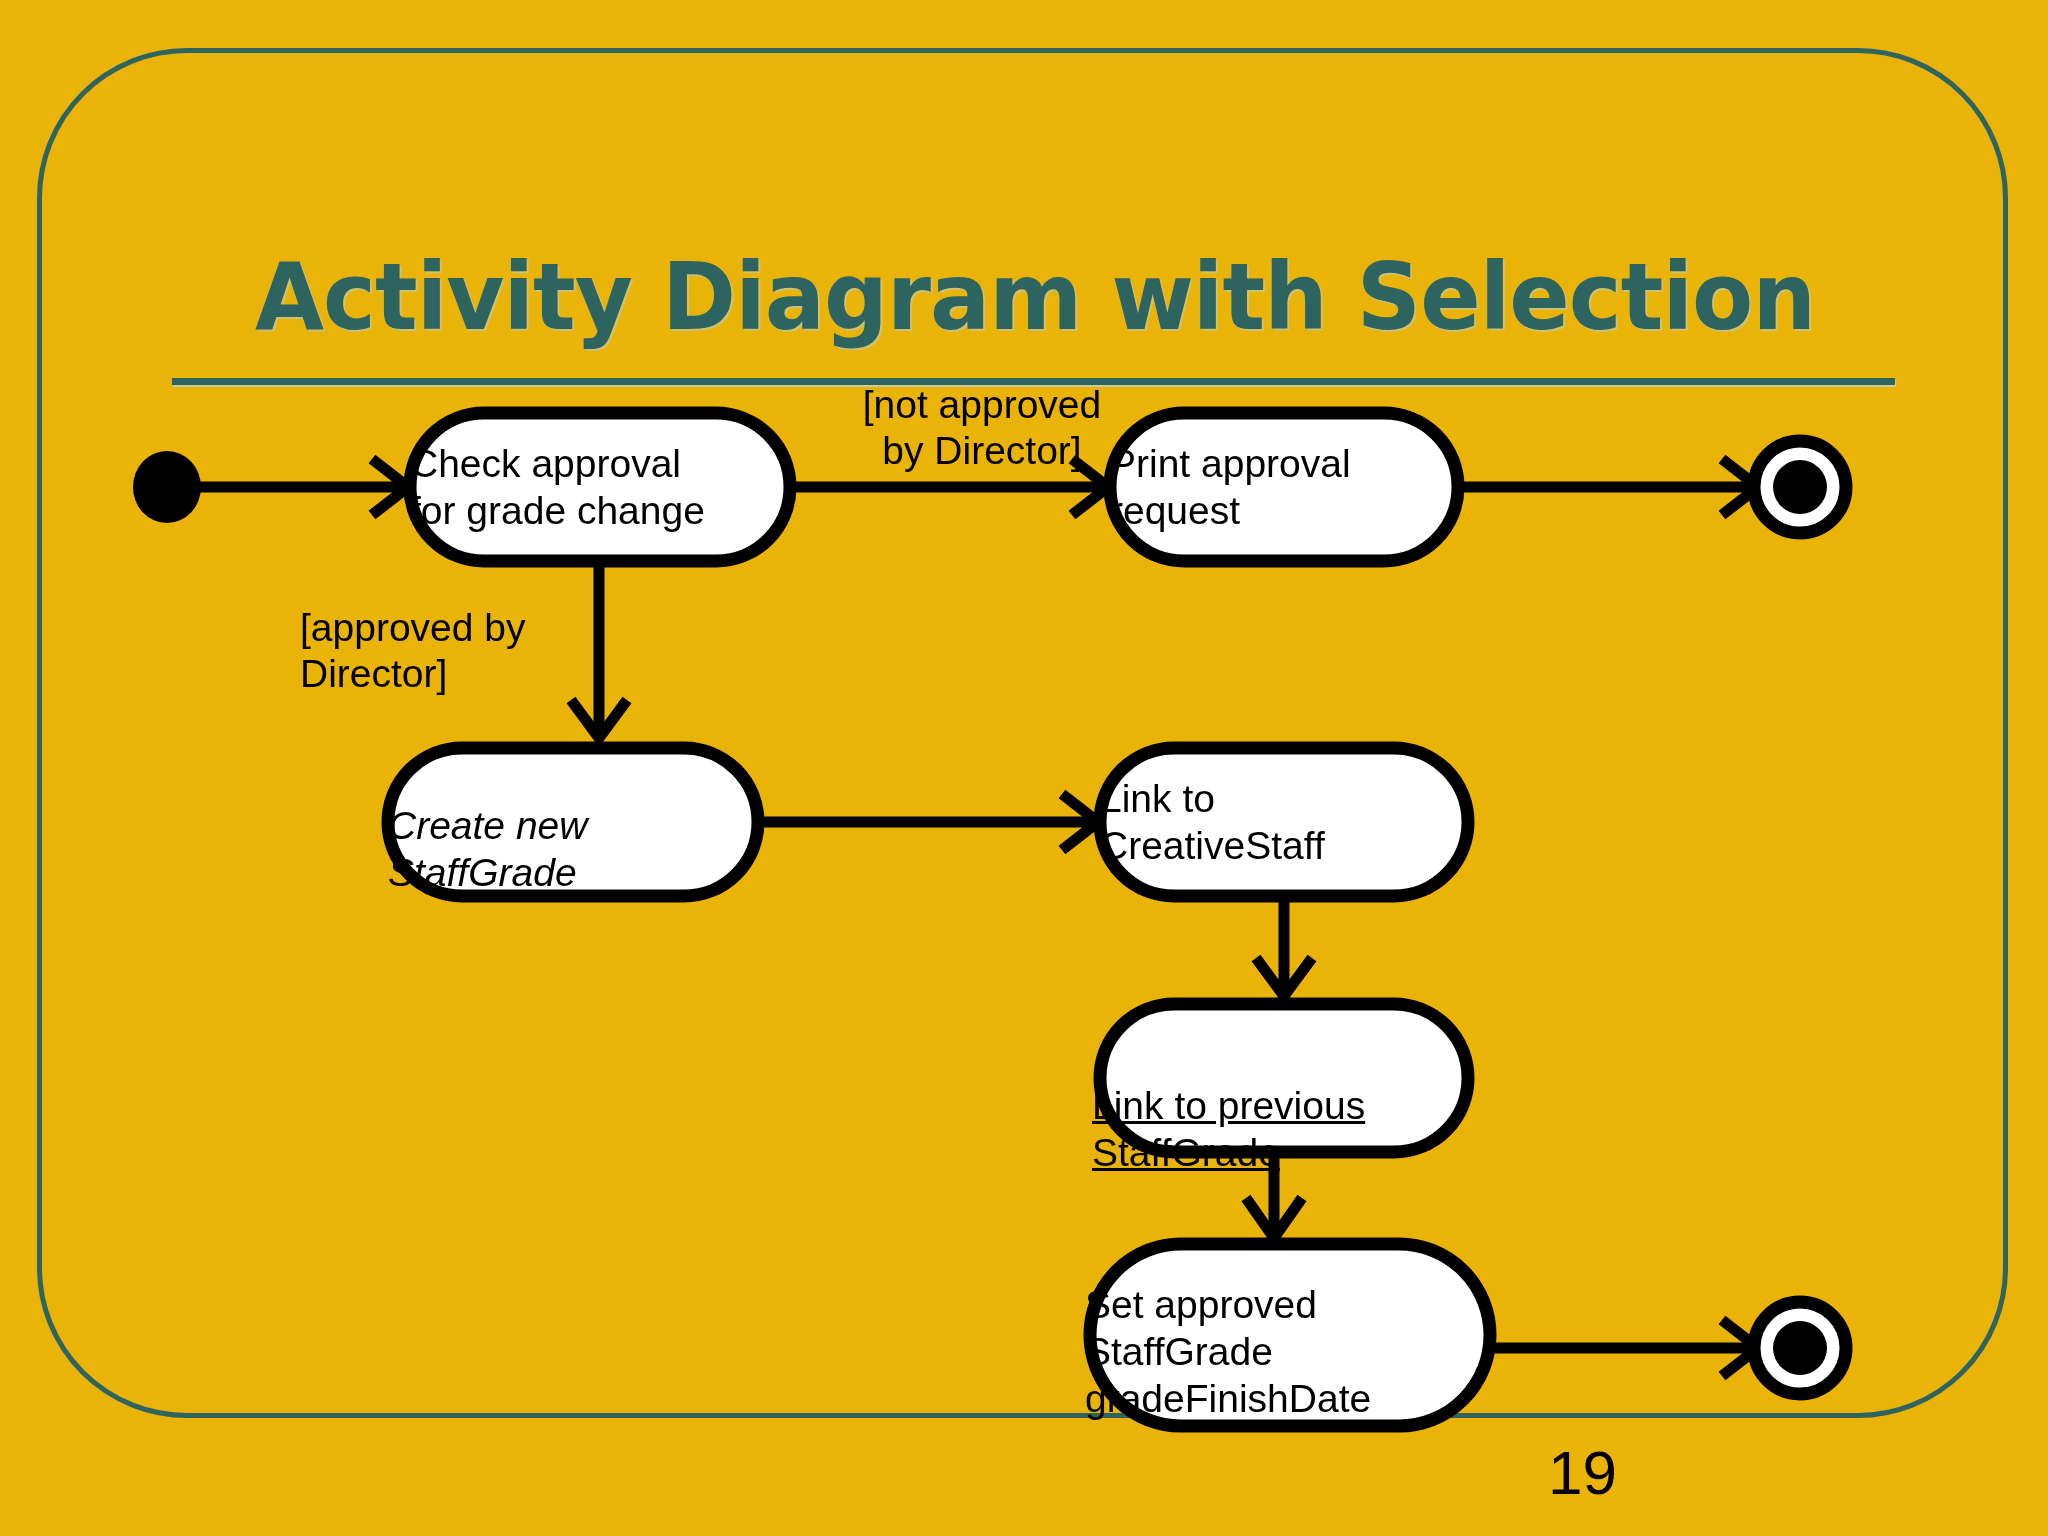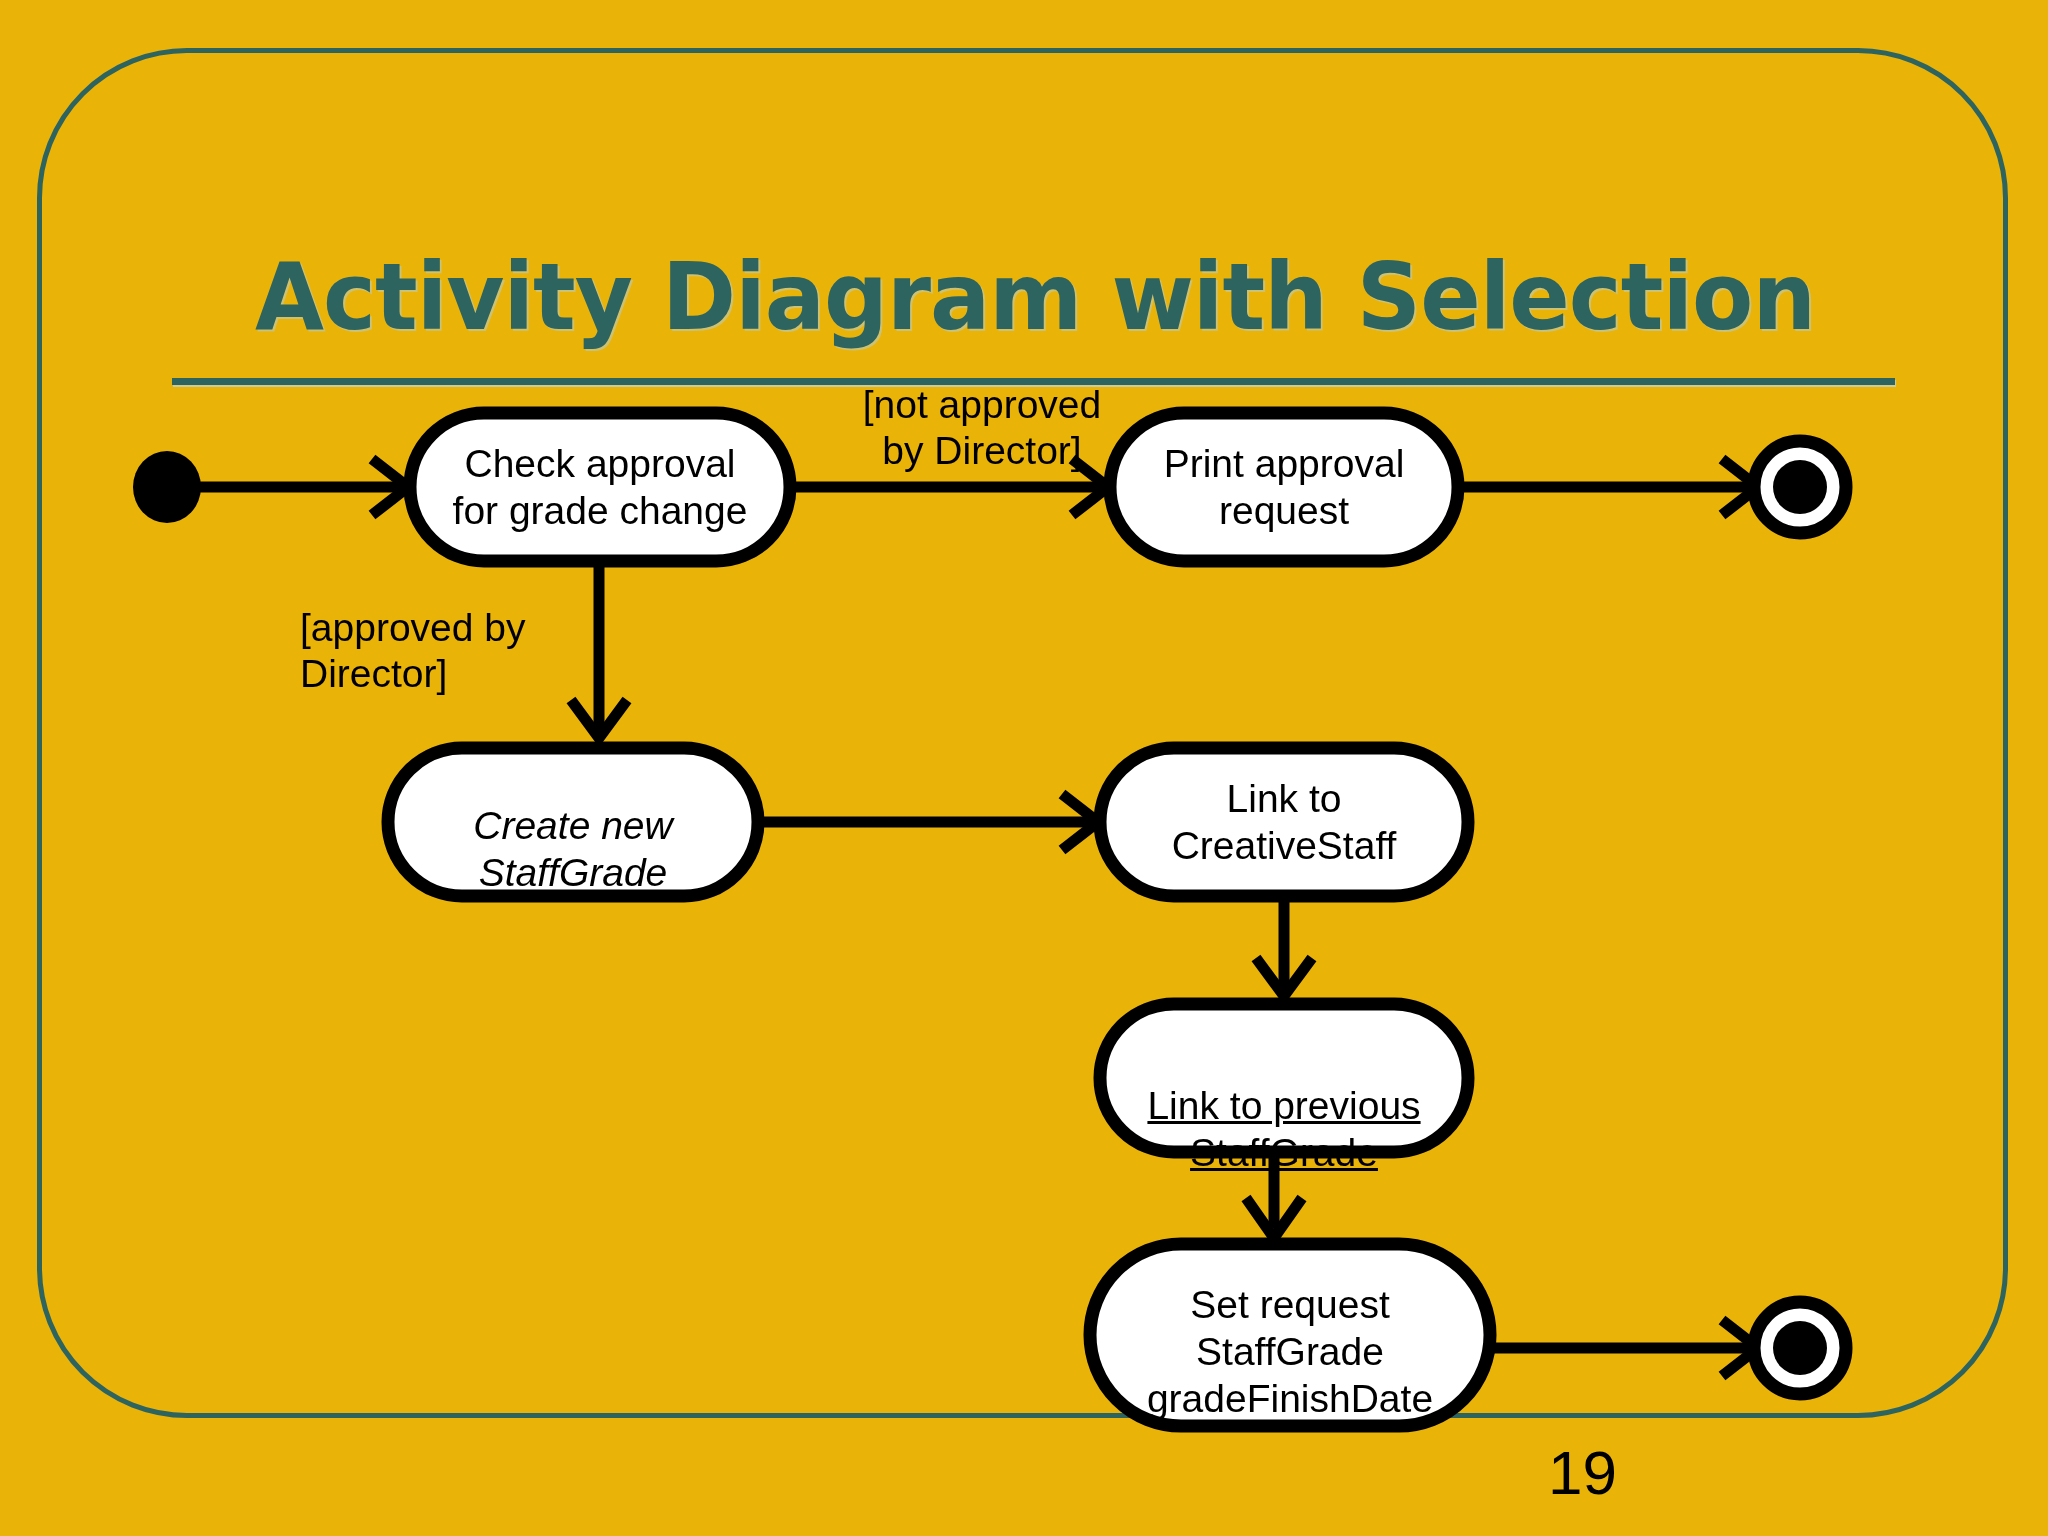--- a/index.html
+++ b/index.html
@@ -78,21 +78,21 @@
   #diagram-svg {
     position: absolute;
     left: 0; top: 0;
     width: 2048px;
     height: 1536px;
   }
 
   
   .node-label {
     position: absolute;
-    text-align: center;
+    text-align: left;
     font-family: "Liberation Sans", sans-serif;
     font-size: 39px;
     line-height: 47px;
     color: #000000;
     white-space: pre-line;
     pointer-events: none;
   }
 
   .guard-label {
     position: absolute;
@@ -186,21 +186,21 @@
 
     <div class="node-label" style="left:388px; top:802px; width:370px;font-style:italic;">Create new
 StaffGrade</div>
 
     <div class="node-label" style="left:1100px; top:775px; width:368px;">Link to
 CreativeStaff</div>
 
     <div class="node-label" style="left:1092px; top:1082px; width:384px;text-decoration:underline;">Link to previous
 StaffGrade</div>
 
-    <div class="node-label" style="left:1085px; top:1281px; width:410px;">Set request
+    <div class="node-label" style="left:1085px; top:1281px; width:410px;">Set approved
 StaffGrade
 gradeFinishDate</div>
 
     <div class="guard-label guard-center" style="left:827px; top:382px; width:310px;">[not approved
 by Director]</div>
 
     <div class="guard-label guard-right" style="left:300px; top:605px; width:295px;">[approved by
 Director]</div>
   </div>
 

